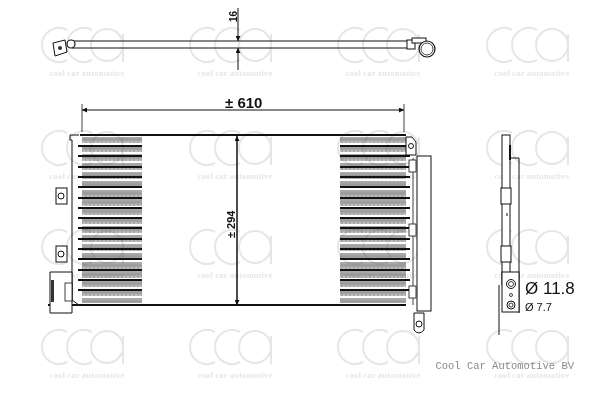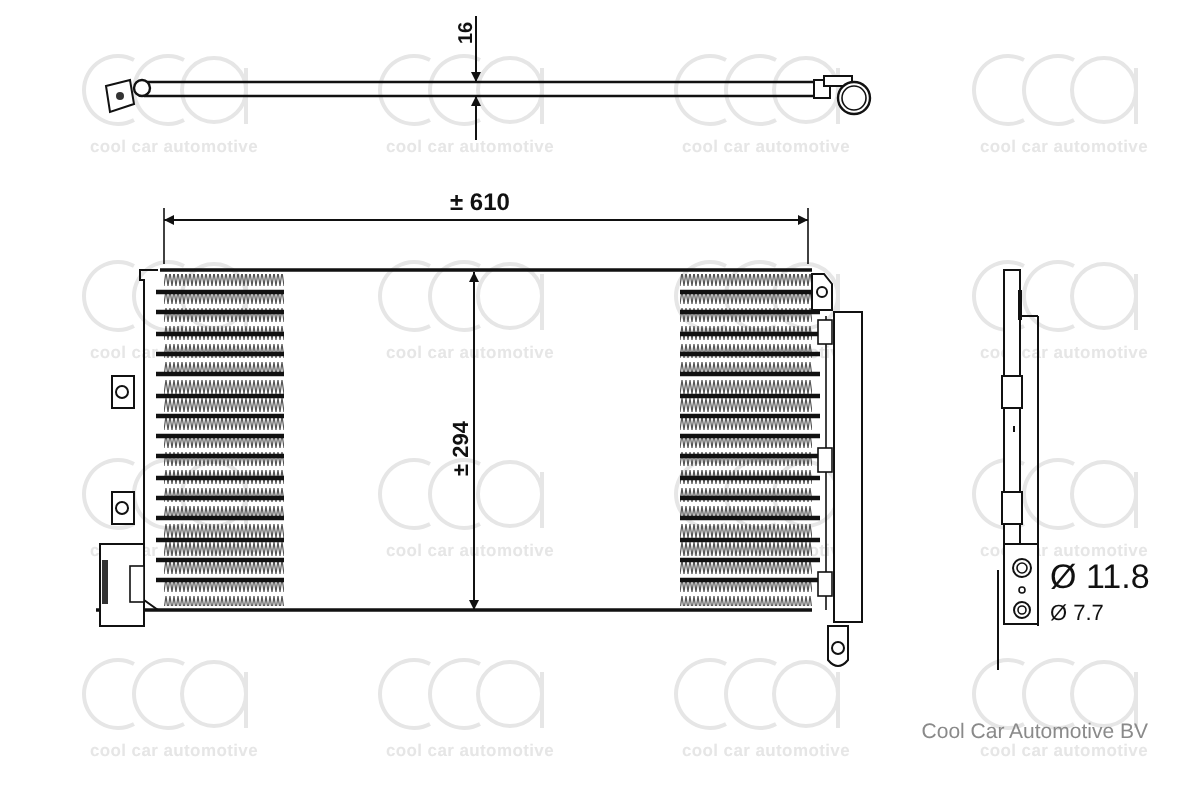--- a/index.html
+++ b/index.html
@@ -1,23 +1,23 @@
 <!DOCTYPE html>
 <html><head>
 <meta charset="utf-8">
 <style>
   html, body { margin: 0; padding: 0; background: #ffffff; }
   body { width: 600px; height: 400px; position: relative; overflow: hidden; font-family: "Liberation Sans", sans-serif; }
   #canvas { position: absolute; left: 0; top: 0; width: 600px; height: 400px; }
   .wm { position: absolute; width: 100px; height: 62px; pointer-events: none; }
   .wm svg { position: absolute; left: 0; top: 0; }
-  .wm-text { position: absolute; left: 0; top: 48px; width: 100px; text-align: center; font-size: 8.5px; color: #e6e6e6; font-weight: bold; letter-spacing: 0.2px; white-space: nowrap; font-family: Liberation Sans, sans-serif; }
+  .wm-text { position: absolute; left: 0; top: 48px; width: 100px; text-align: center; font-size: 8.5px; color: #e6e6e6; font-weight: bold; letter-spacing: 0.2px; white-space: nowrap; font-family: Liberation Serif, serif; }
   .dim { position: absolute; font-size: 11px; color: #111; font-family: "Liberation Sans", sans-serif; white-space: nowrap; }
   .dim-v { transform: rotate(-90deg); transform-origin: left top; }
-  .footer { position: absolute; right: 26px; top: 360px; font-size: 10.5px; color: #8a8a8a; font-family: Liberation Sans, sans-serif; }
+  .footer { position: absolute; right: 26px; top: 360px; font-size: 10.5px; color: #8a8a8a; font-family: Liberation Mono, monospace; }
 </style>
 </head>
 <body>
 
 <div id="watermarks">
     <div class="wm" style="left: 37px; top: 20px;">
       <svg width="100" height="48" viewBox="0 0 100 48">
         <path d="M30,10 A17,17 0 1,0 30,40" fill="none" stroke="#e6e6e6" stroke-width="2"></path>
         <path d="M55,10 A17,17 0 1,0 55,40" fill="none" stroke="#e6e6e6" stroke-width="2"></path>
         <circle cx="70" cy="25" r="16" fill="none" stroke="#e6e6e6" stroke-width="2"></circle>
@@ -294,18 +294,18 @@
       <circle cx="511" cy="284" r="2.5" fill="none" stroke="#111" stroke-width="0.8"></circle>
       <circle cx="511" cy="295" r="1.5" fill="none" stroke="#111" stroke-width="0.8"></circle>
       <circle cx="511" cy="305" r="4" fill="none" stroke="#111" stroke-width="1"></circle>
       <circle cx="511" cy="305" r="2" fill="none" stroke="#111" stroke-width="0.8"></circle>
       <line x1="499" y1="285" x2="499" y2="335" stroke="#111" stroke-width="1"></line>
     </g>
   </g>
 </svg>
 
 <div class="dim dim-v" style="left:228px; top:22px; font-weight:bold; font-size:10px;">16</div>
-<div class="dim" style="left:225px; top:94px; font-weight:bold; font-size:12px;">± 610</div>
+<div class="dim" style="left:225px; top:94px; font-weight:bold; font-size:15px;">± 610</div>
 <div class="dim dim-v" style="left:225px; top:238px; font-weight:bold; font-size:11px;">± 294</div>
 <div class="dim" style="left:525px; top:279px; font-size:17px;">Ø 11.8</div>
 <div class="dim" style="left:525px; top:301px; font-size:11px;">Ø 7.7</div>
 
 <div class="footer">Cool Car Automotive BV</div>
 
 </body></html>

